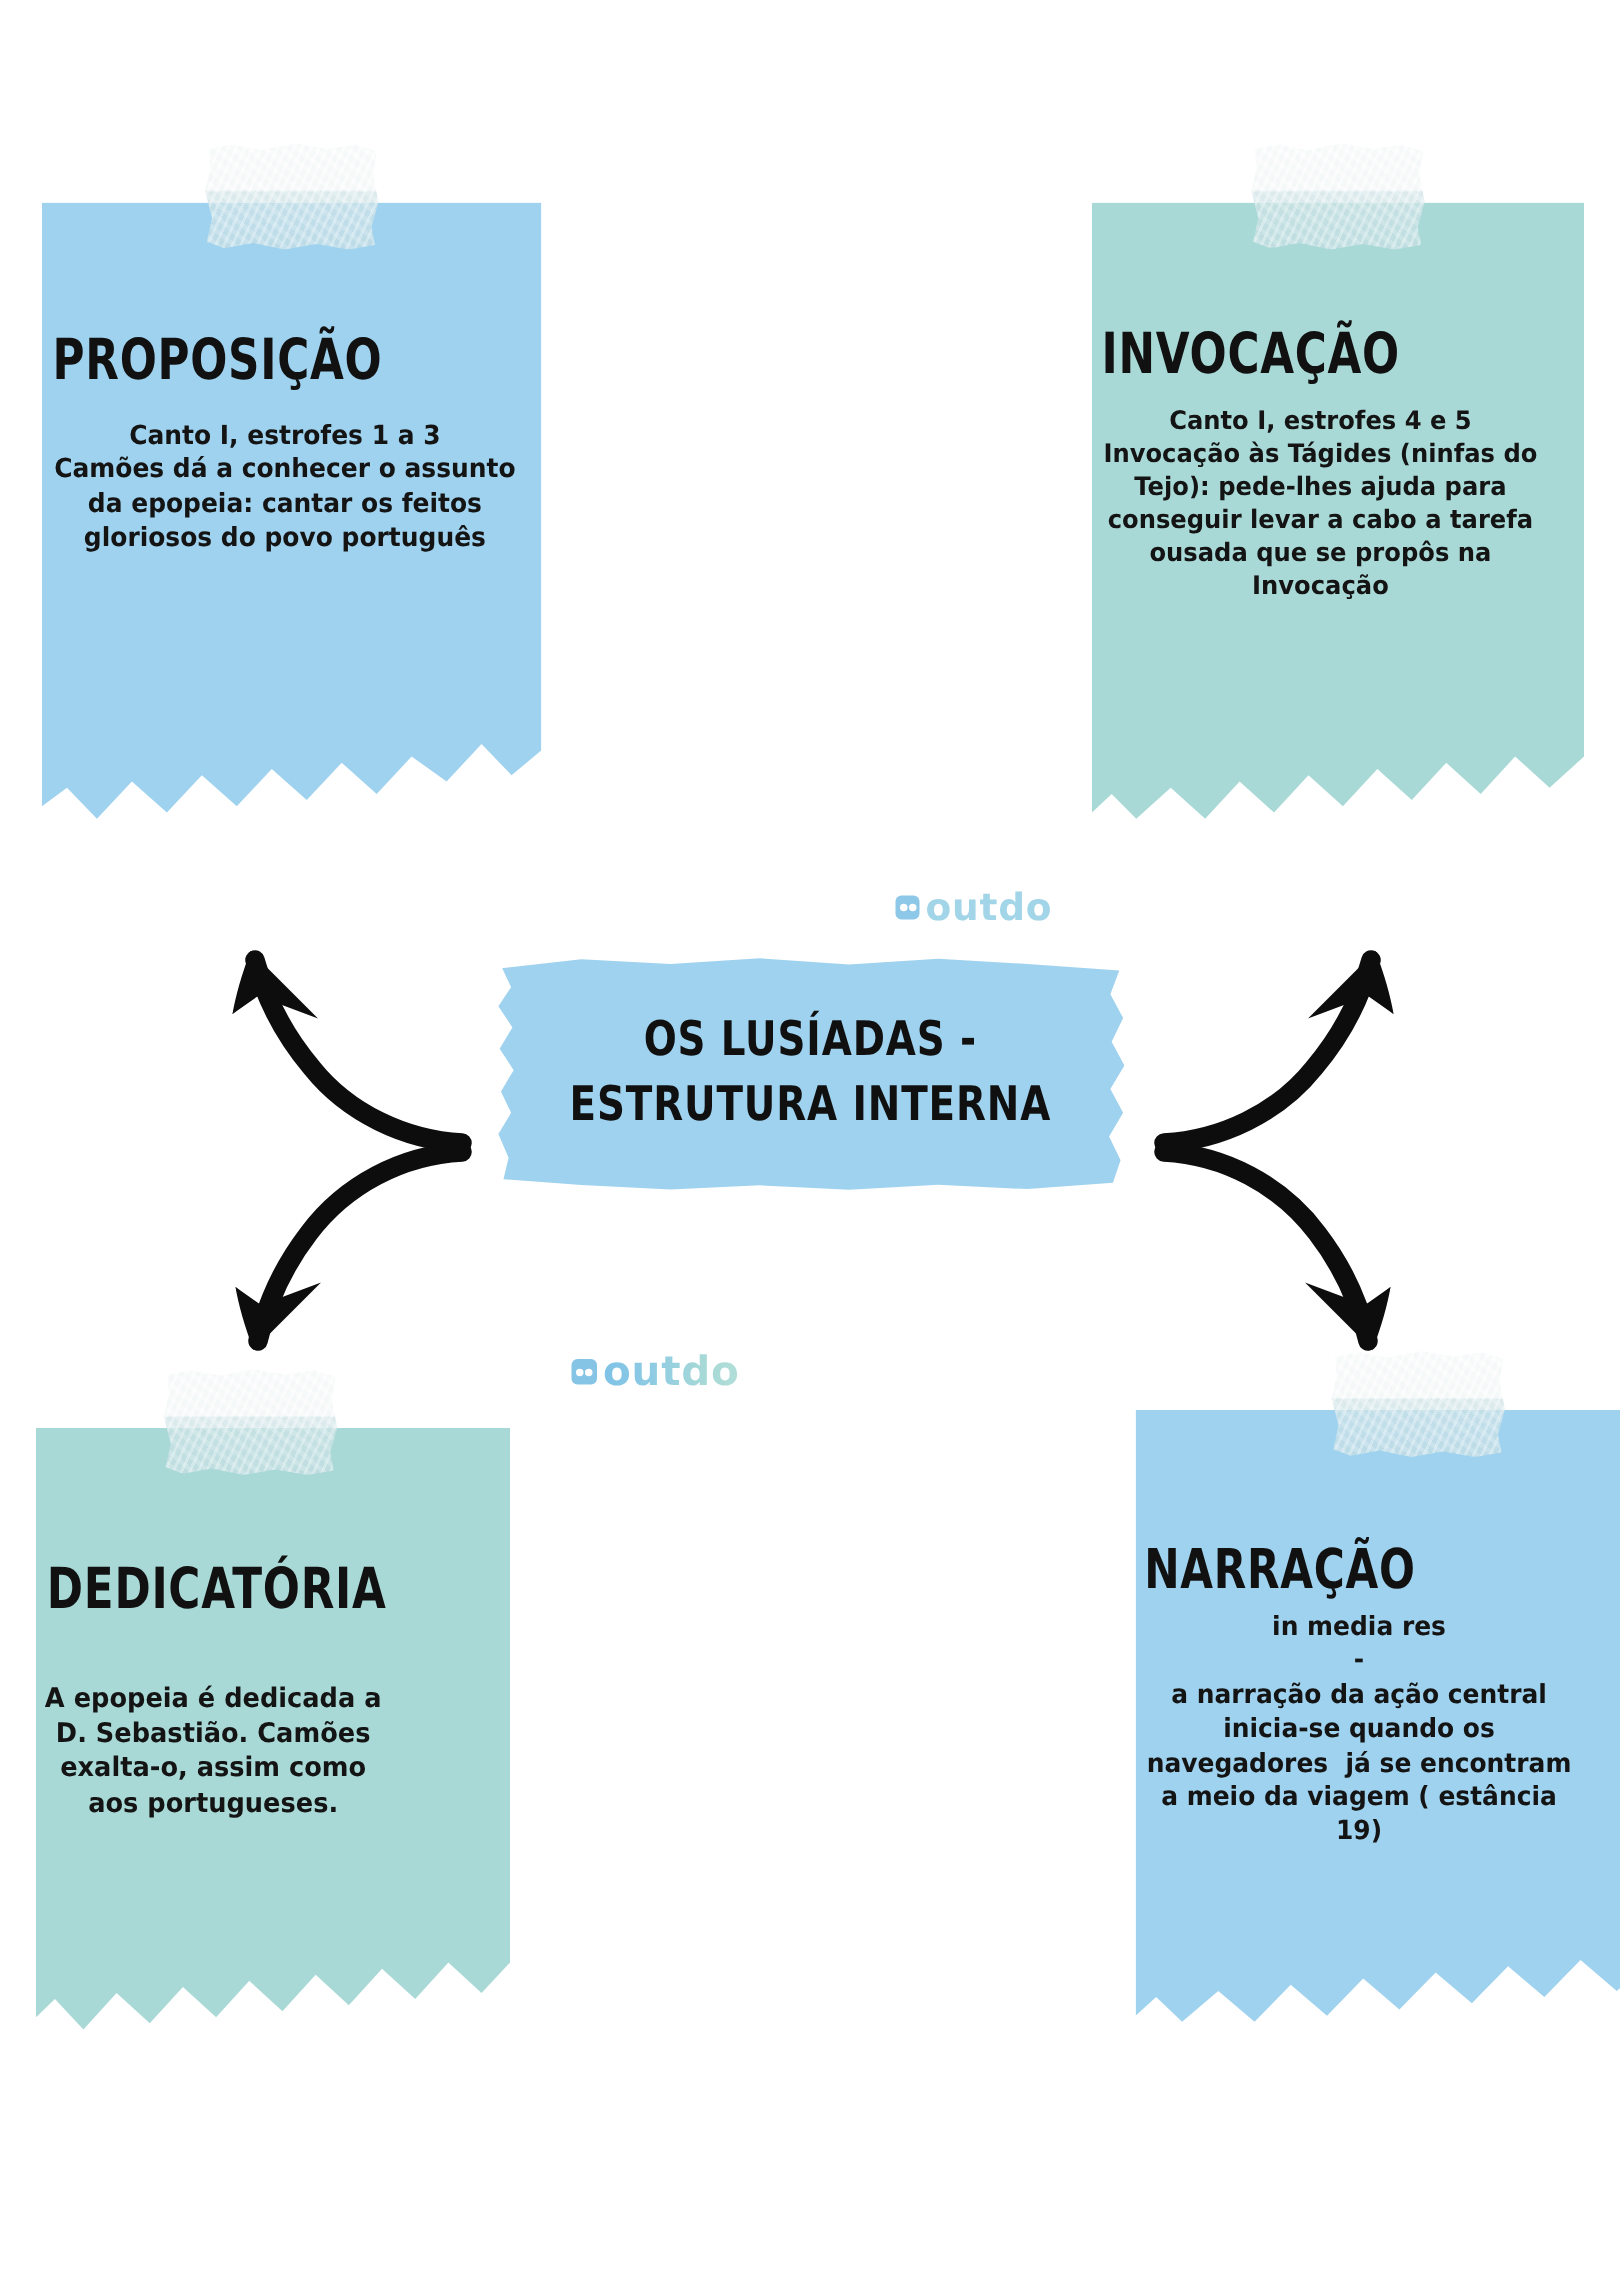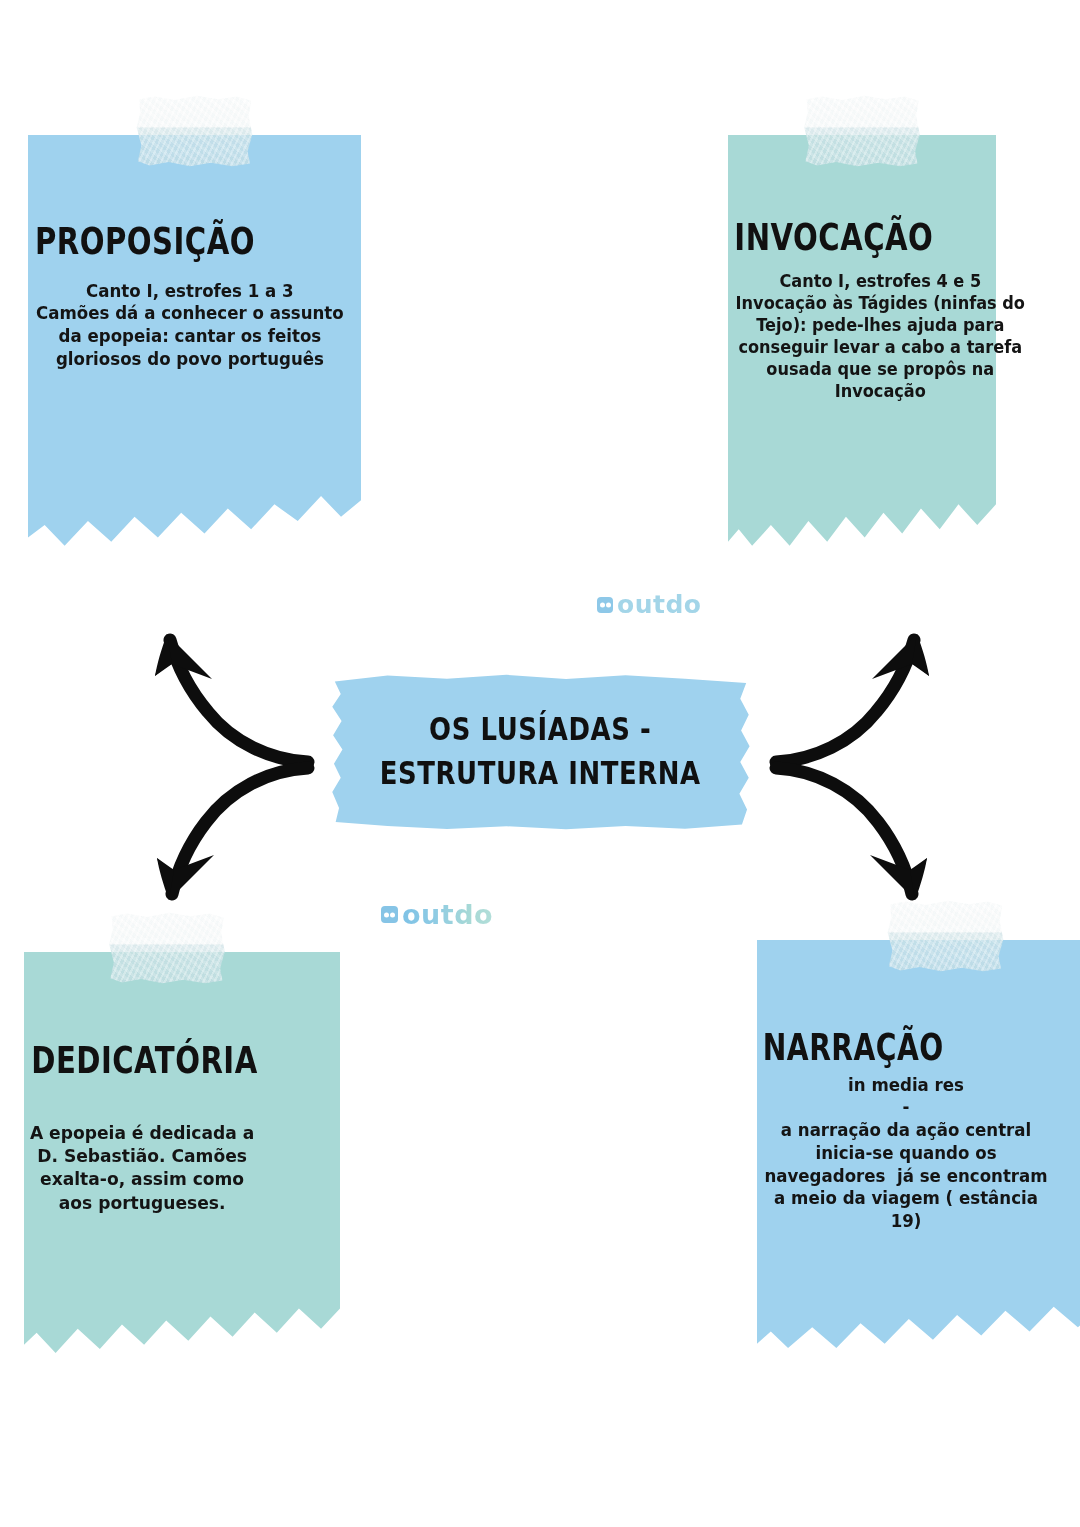--- a/index.html
+++ b/index.html
@@ -204,41 +204,41 @@
     <h2 class="card-title" style="font-size:31px; margin-bottom:26px;">PROPOSIÇÃO</h2>
     <div class="card-text" style="font-size:17.5px;">
       <div>Canto I, estrofes 1 a 3</div>
       <div>Camões dá a conhecer o assunto</div>
       <div>da epopeia: cantar os feitos</div>
       <div>gloriosos do povo português</div>
     </div>
   </div>
 </div>
 
-<div class="card" id="card-invocacao" style="left:728px; top:135px; width:268px; height:415px; padding-top:82px;">
+<div class="card" id="card-invocacao" style="left:728px; top:135px; width:328px; height:415px; padding-top:82px;">
   <div class="card-paper" style="background:#a8d9d6;
               clip-path: polygon(0% 0%, 100% 0%, 100% 89%,
                  93% 94%, 86% 89%, 79% 95%, 72% 90%, 65% 96%, 58% 91%,
                  51% 97%, 44% 92%, 37% 98%, 30% 93%, 23% 99%, 16% 94%,
                  9% 99%, 4% 95%, 0% 98%);"></div>
   <div class="tape"></div>
   <div class="card-body">
     <h2 class="card-title" style="font-size:31px; margin-bottom:20px;">INVOCAÇÃO</h2>
     <div class="card-text" style="font-size:17px;">
       <div>Canto I, estrofes 4 e 5</div>
       <div>Invocação às Tágides (ninfas do</div>
       <div>Tejo): pede-lhes ajuda para</div>
       <div>conseguir levar a cabo a tarefa</div>
       <div>ousada que se propôs na</div>
       <div>Invocação</div>
     </div>
   </div>
 </div>
 
-<div id="center-banner" style="left:328px; top:672px; width:425px; height:158px;">
+<div id="center-banner" style="left:328px; top:636px; width:425px; height:158px;">
   <div class="banner-paint"></div>
   <div class="banner-text" style="font-size:27px;">
     <div>OS LUSÍADAS -</div>
     <div>ESTRUTURA INTERNA</div>
   </div>
 </div>
 
 <div class="watermark" id="watermark-upper" style="left:597px; top:590px;">
   <span class="wm-glyph" style="width:16px; height:16px; background:#8ec8e8;">
     <i style="width:5px; height:5px; left:2.5px;"></i>

